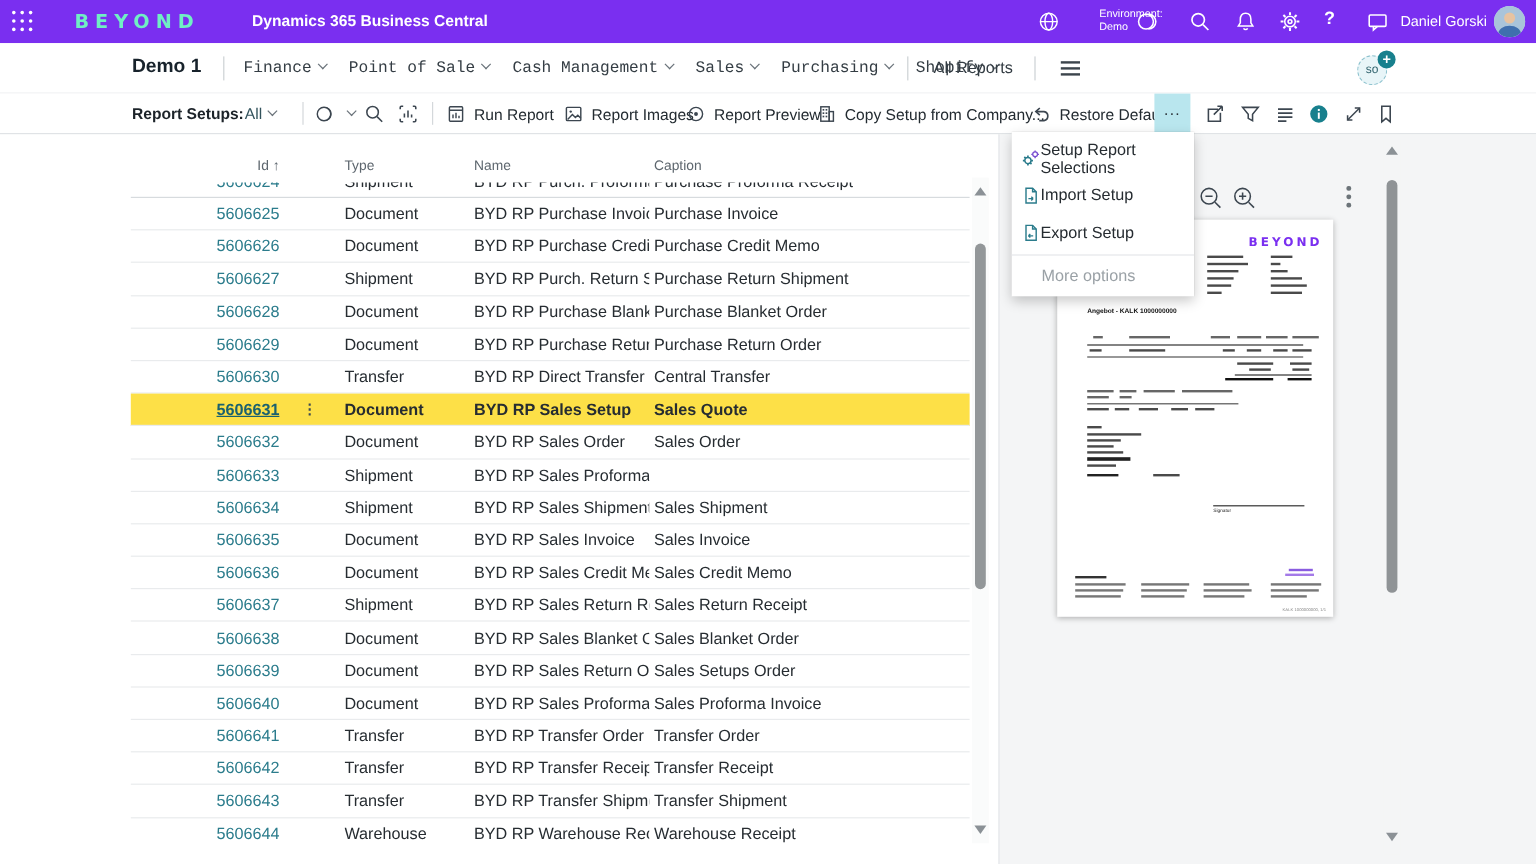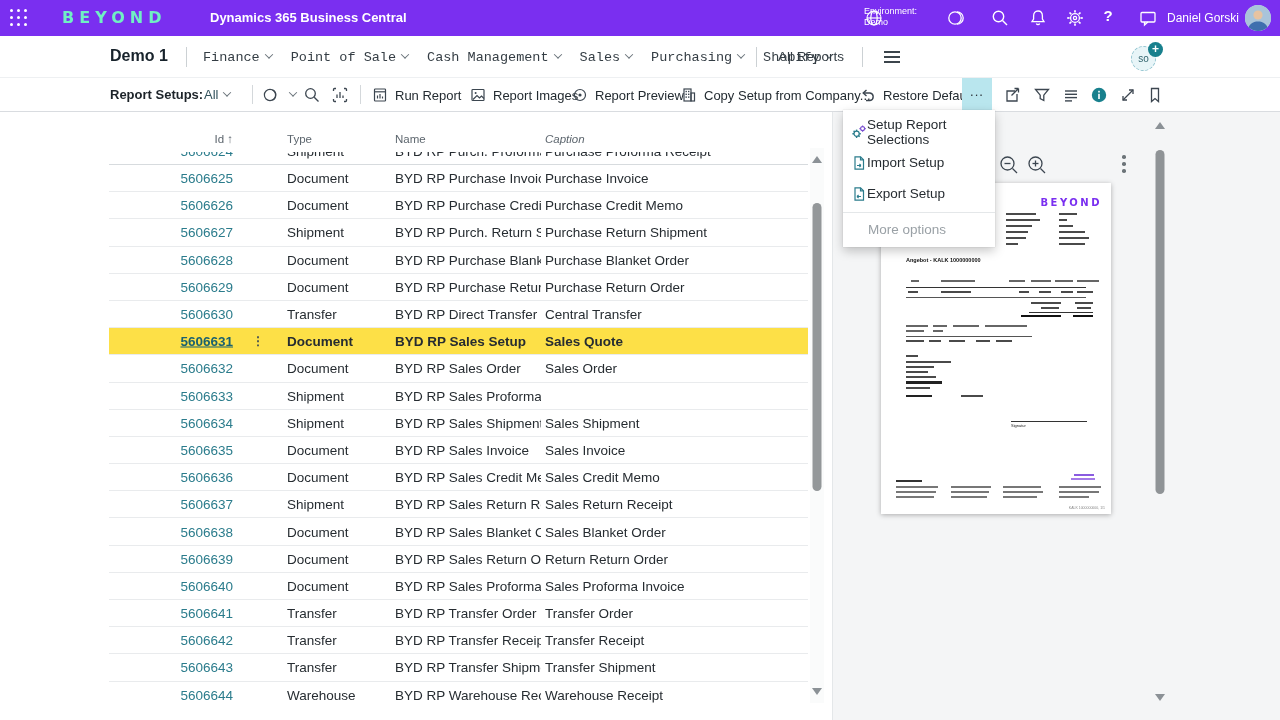--- a/index.html
+++ b/index.html
@@ -8,21 +8,21 @@
   .screen { position:relative; width:1280px; height:720px; background:#fff; }
 
   
   .topbar { position:absolute; left:0; top:0; width:1280px; height:36px; background:#7A2FF0; }
   .waffle { position:absolute; left:10px; top:9px; width:18px; height:18px;
     display:grid; grid-template-columns:repeat(3,1fr); gap:3px; cursor:pointer; }
   .waffle i { width:3px; height:3px; background:#fff; border-radius:50%; }
   .brand { position:absolute; left:62px; top:8px; font-size:16px; font-weight:800;
     letter-spacing:5px; color:#70EFC4; font-family:"DejaVu Sans", sans-serif; }
   .app-title { position:absolute; left:210px; top:10px; font-size:13px; font-weight:700; color:#fff; }
-  .env { position:absolute; left:864px; top:6px; color:#fff; font-size:9px; line-height:11px; }
+  .env { position:absolute; left:916px; top:6px; color:#fff; font-size:9px; line-height:11px; }
   .tb-icon { position:absolute; top:8px; width:20px; height:20px; color:#fff; }
   .tb-icon svg { width:20px; height:20px; display:block; }
   .user-name { position:absolute; left:1167px; top:11px; color:#fff; font-size:12px; }
   .avatar { position:absolute; left:1245px; top:5px; width:26px; height:26px; border-radius:50%;
     background:#cfe0ee; overflow:hidden; }
 
   
   .navbar { position:absolute; left:0; top:36px; width:1280px; height:42px; background:#fff;
     border-bottom:1px solid #eef0f2; }
   .company { position:absolute; left:110px; top:11px; font-size:16px; font-weight:700; color:#17222b;text-align:center; }
@@ -67,21 +67,21 @@
     font-size:13.5px; color:#9aa1a6; cursor:pointer; }
 
   
   .table-area { position:absolute; left:0; top:112px; width:832px; height:591px;
     background:#fff; overflow:hidden; }
   .thead { position:absolute; left:109px; top:21px; width:699px; height:19px;
     font-size:11.5px; color:#5d666e; }
   .thead .h-id { position:absolute; left:0; width:124px; text-align:right; }
   .thead .h-type { position:absolute; left:178px; }
   .thead .h-name { position:absolute; left:286px; }
-  .thead .h-caption { position:absolute; left:436px;font-style:italic; }
+  .thead .h-caption { position:absolute; left:436px; }
   .clip-row { position:absolute; left:109px; top:40px; width:699px; height:13px; overflow:hidden;
     border-bottom:1px solid #d7dbde; }
   .clip-row .trow { margin-top:-15px; border-bottom:none; }
   .tbody { position:absolute; left:109px; top:53px; width:699px; }
   .trow { position:relative; height:27.2px; border-bottom:1px solid #e9ebed; font-size:13.5px;
     color:#262c31; cursor:pointer; }
   .trow.selected { background:#fde047;font-weight:bold; }
   .cell { position:absolute; top:50%; transform:translateY(-50%); white-space:nowrap; overflow:hidden; }
   .cell.id { left:0; width:124px; text-align:right; }
   .cell.id a { color:#2b7c8c; text-decoration:none; }
@@ -462,21 +462,21 @@
           <span class="rowmenu"></span>
           <span class="cell type">Document</span>
           <span class="cell name">BYD RP Sales Blanket Order</span>
           <span class="cell caption">Sales Blanket Order</span>
         </div>
         <div class="trow">
           <span class="cell id"><a>5606639</a></span>
           <span class="rowmenu"></span>
           <span class="cell type">Document</span>
           <span class="cell name">BYD RP Sales Return Order</span>
-          <span class="cell caption">Return Return Order</span>
+          <span class="cell caption">Sales Setups Order</span>
         </div>
         <div class="trow">
           <span class="cell id"><a>5606640</a></span>
           <span class="rowmenu"></span>
           <span class="cell type">Document</span>
           <span class="cell name">BYD RP Sales Proforma Invo...</span>
           <span class="cell caption">Sales Proforma Invoice</span>
         </div>
         <div class="trow">
           <span class="cell id"><a>5606641</a></span>

